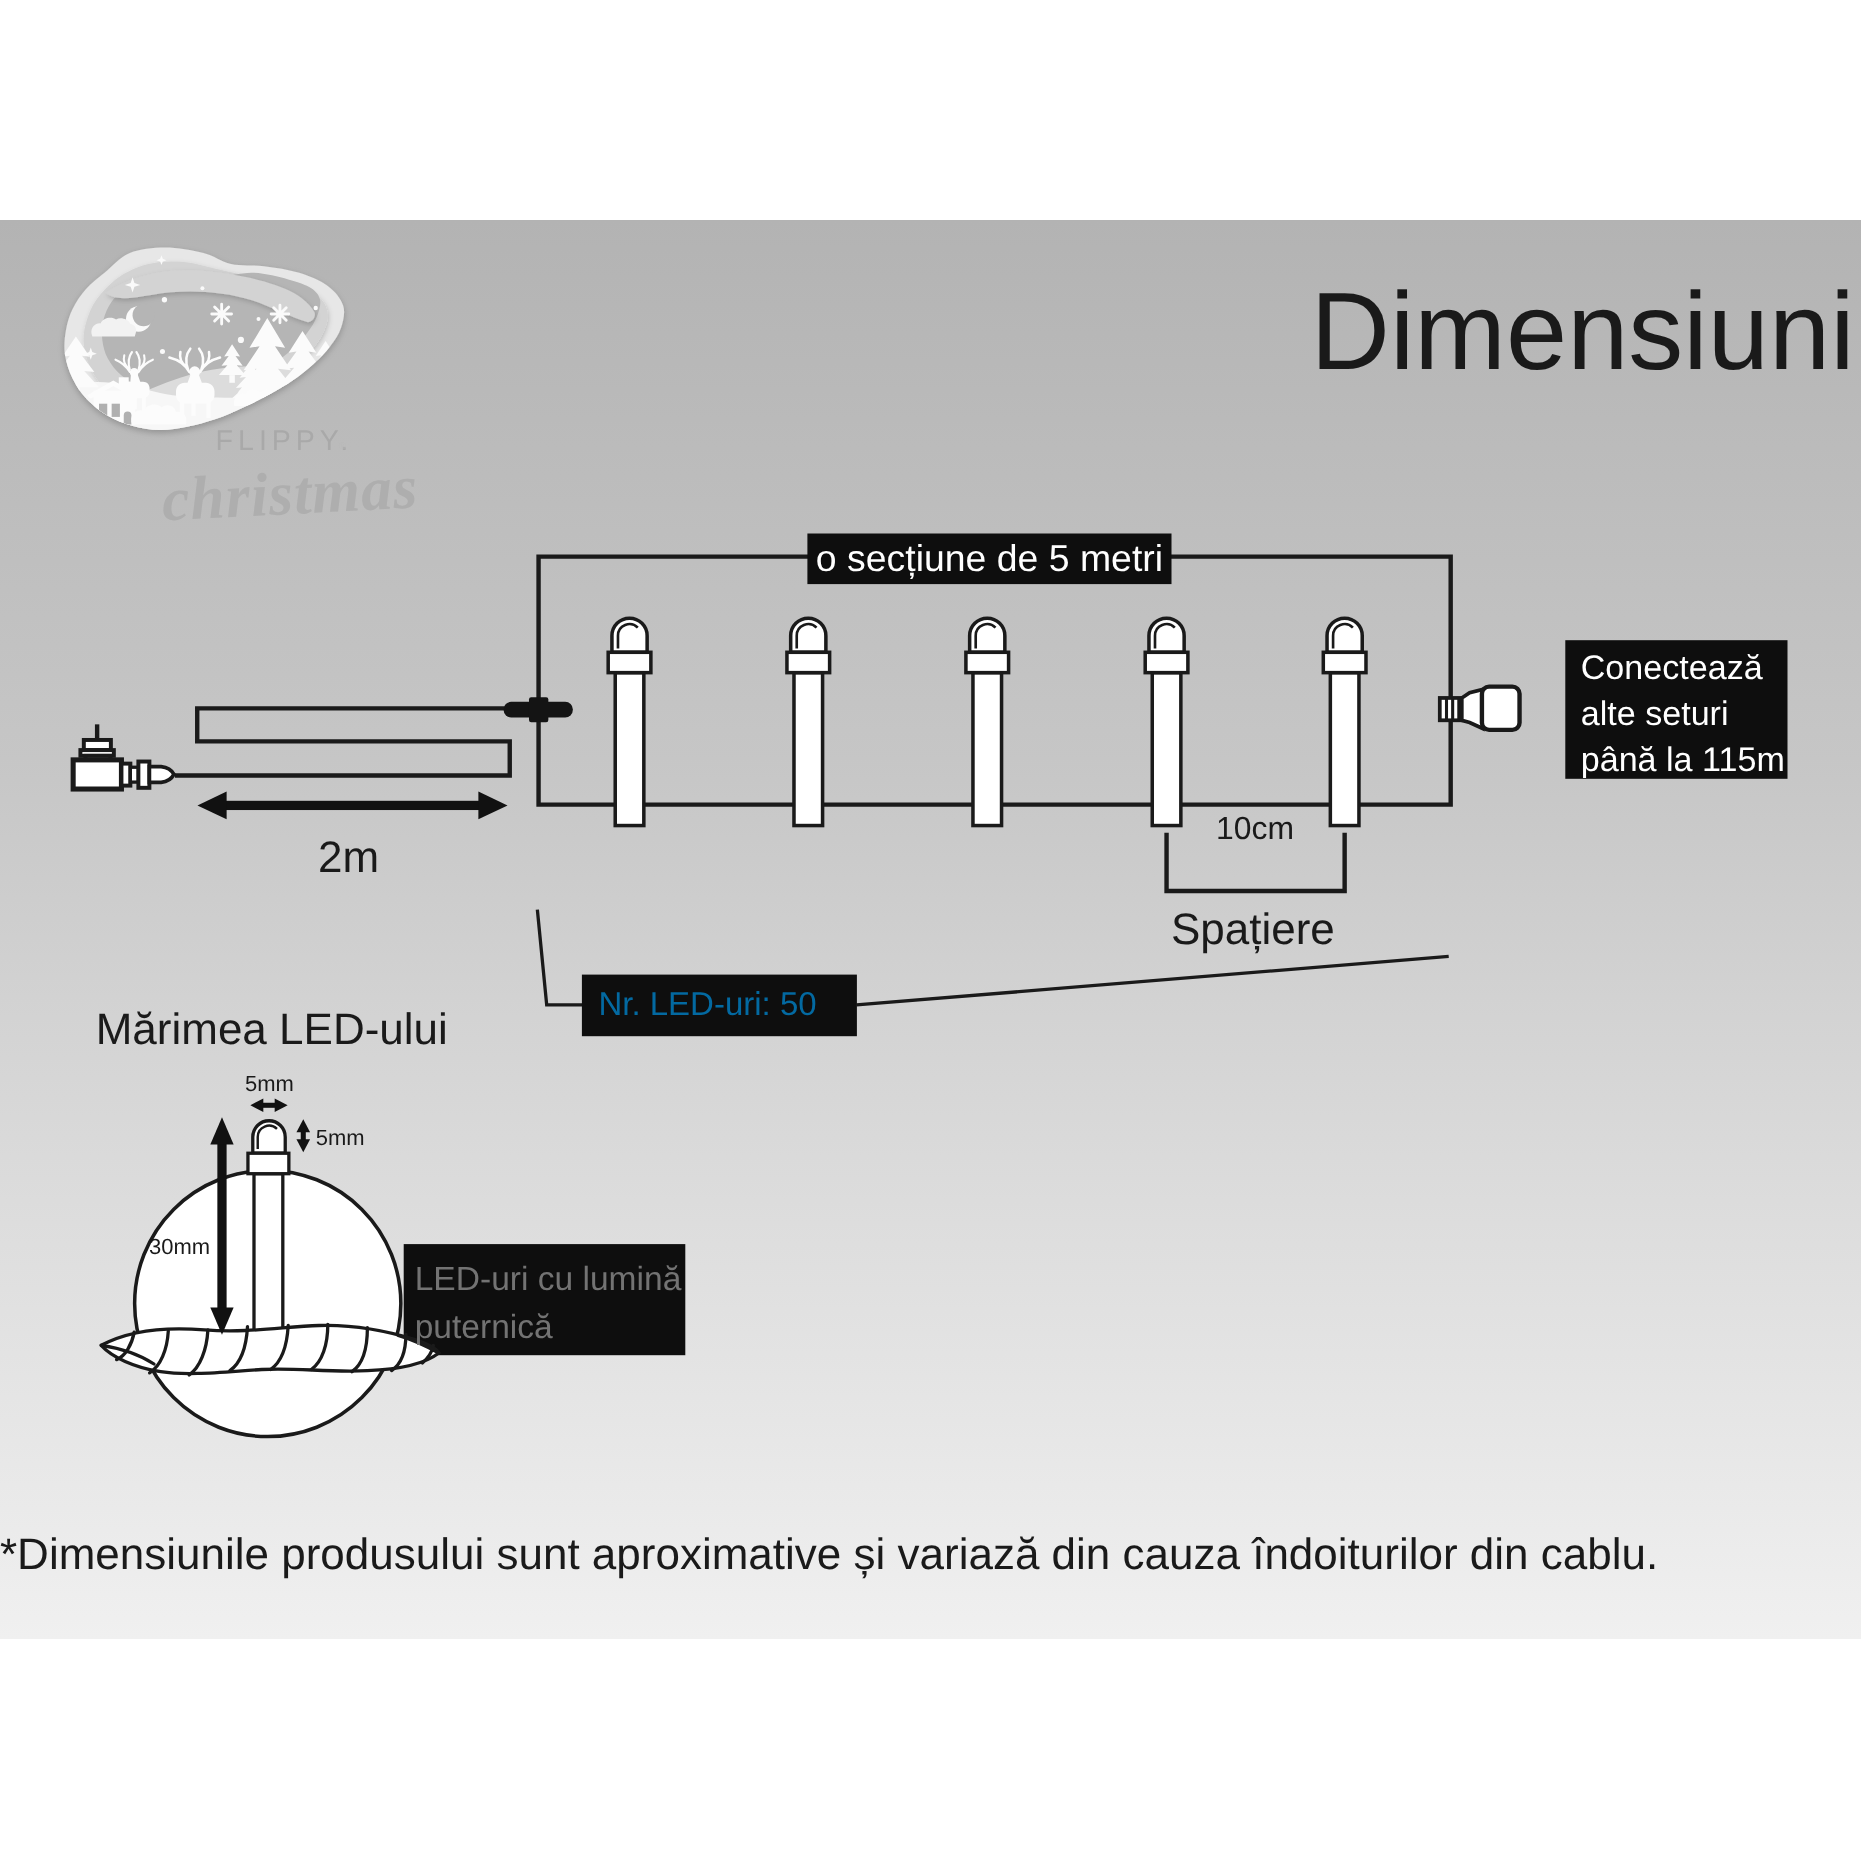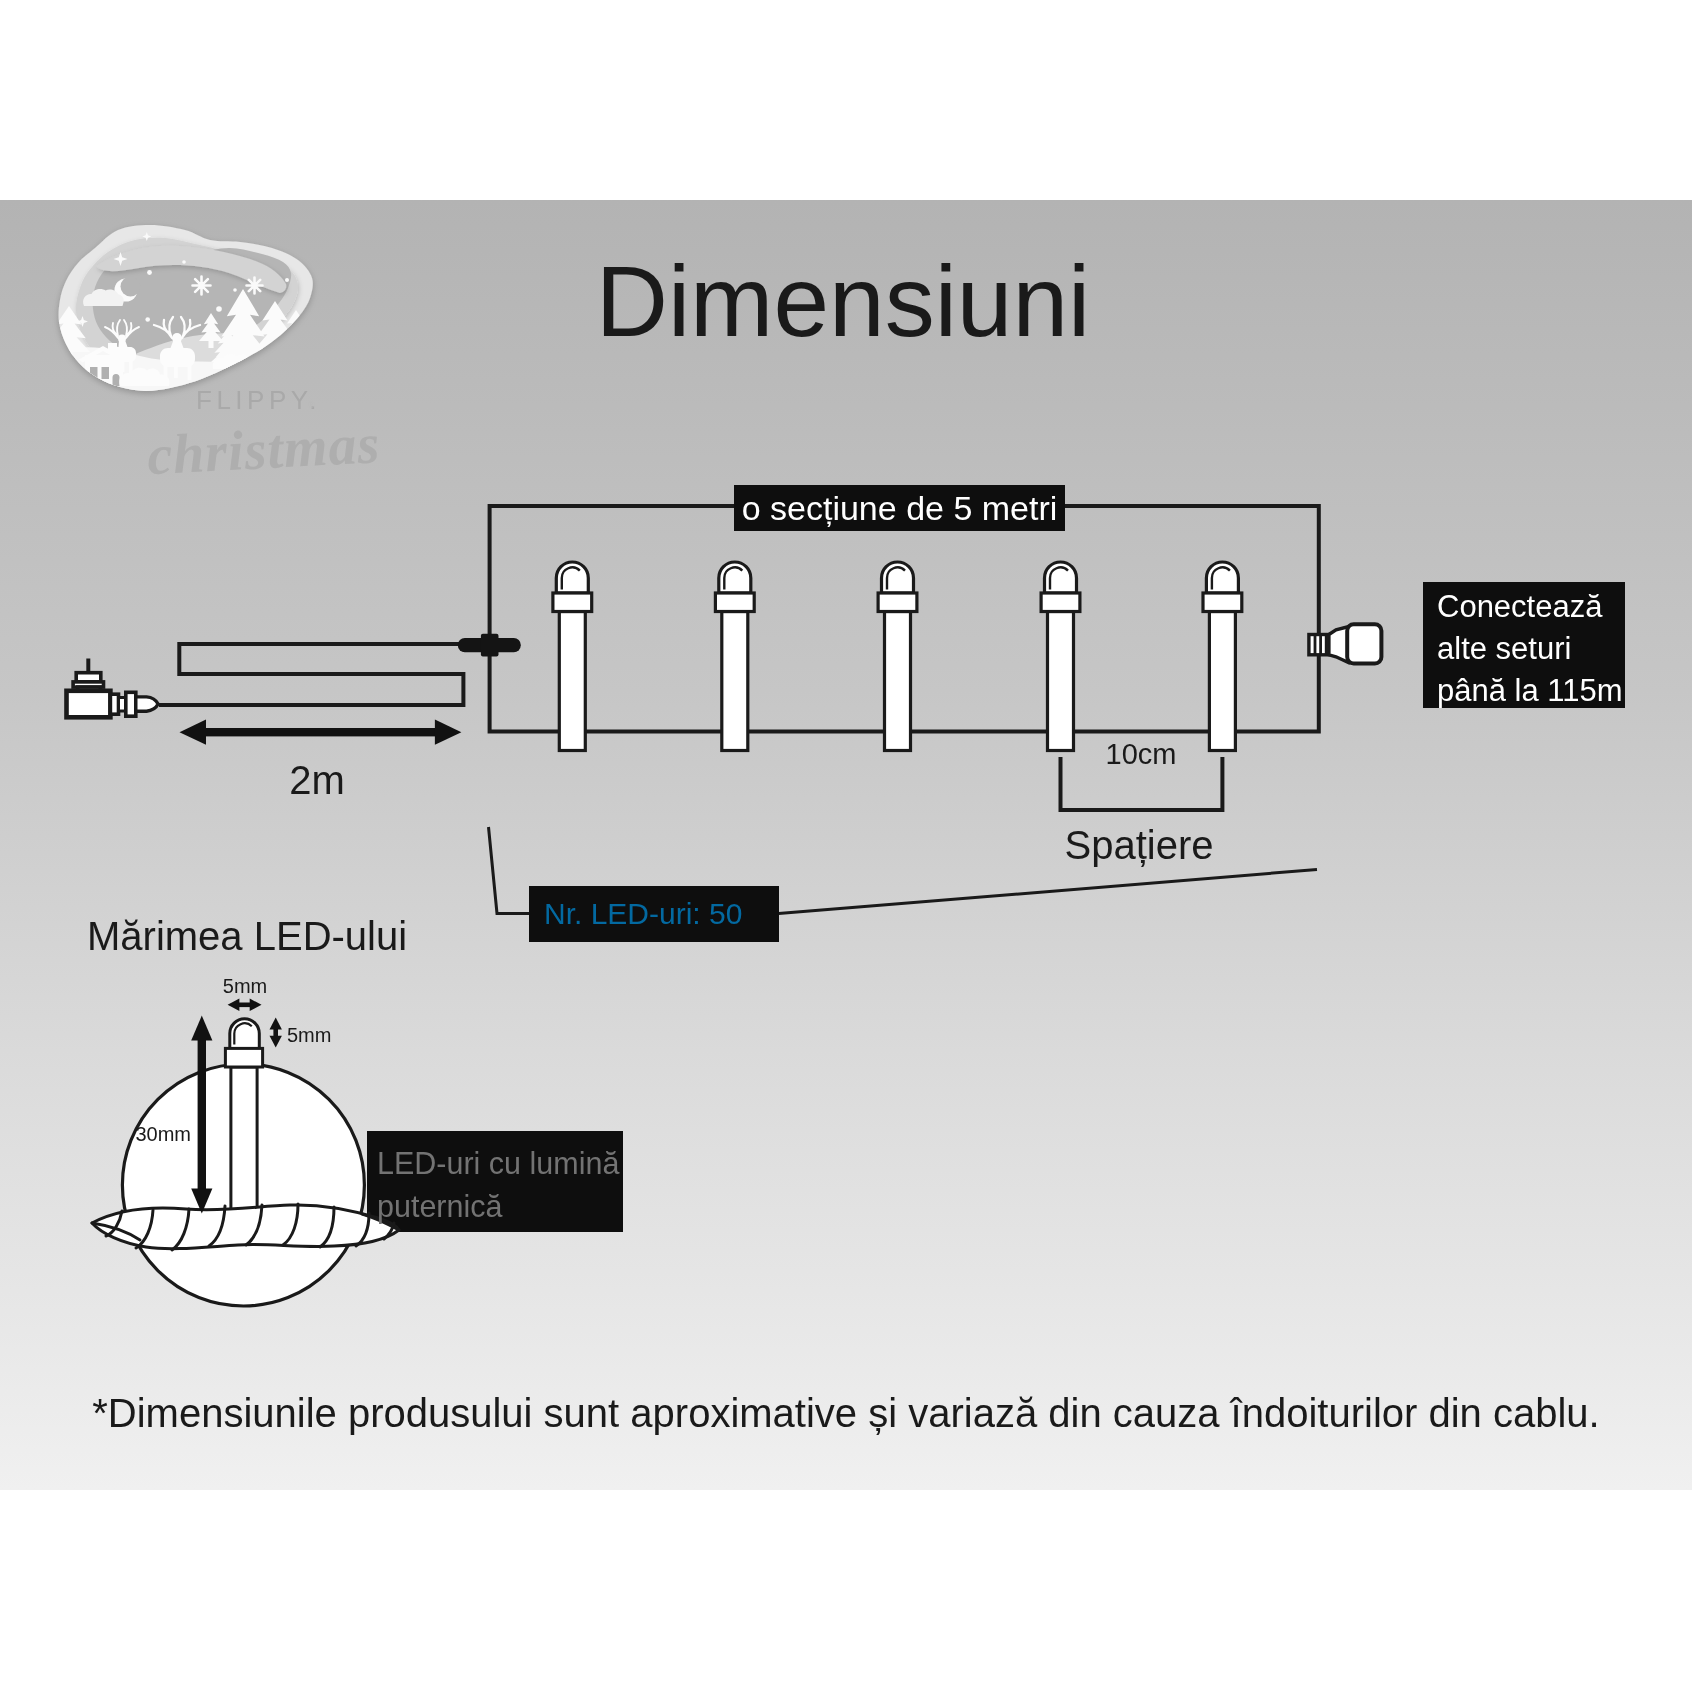--- a/index.html
+++ b/index.html
@@ -3,34 +3,34 @@
 <meta charset="utf-8">
 <style>
   html,body{margin:0;padding:0;background:#fff;}
   #stage{position:relative;width:1692px;height:1692px;background:#ffffff;overflow:hidden;
          font-family:"Liberation Sans", sans-serif;}
   #grayband{position:absolute;left:0;top:200px;width:1692px;height:1290px;
             background:linear-gradient(180deg,#b3b3b3 0%,#c6c6c6 38%,#dadada 66%,#f0f0f0 100%);}
   #artwork{position:absolute;left:0;top:0;width:1692px;height:1692px;}
   .txt{position:absolute;white-space:pre;color:#1a1a1a;}
   .multiline{white-space:pre-line;}
-  #title{left:0;top:251px;width:1686px;text-align:center;font-size:100px;line-height:100px;letter-spacing:0px;}
+  #title{left:0;top:251px;width:1686px;text-align:right;font-size:100px;line-height:100px;letter-spacing:0px;}
   #section-label{left:734px;top:485px;width:331px;height:54px;line-height:46px;text-align:center;
                  font-size:34px;color:#fff;}
   #connect-label{left:1437px;top:586px;font-size:31px;line-height:42px;color:#fff;}
   #led-count-label{left:544px;top:886px;width:250px;height:56px;line-height:56px;font-size:30px;color:#0369a1;}
   #lead-label{left:257px;top:760px;width:120px;text-align:center;font-size:40px;line-height:40px;}
   #spacing-value{left:1081px;top:740px;width:120px;text-align:center;font-size:29px;line-height:29px;}
   #spacing-label{left:1039px;top:825px;width:200px;text-align:center;font-size:40px;line-height:40px;}
   #detail-heading{left:87px;top:916px;font-size:40px;line-height:40px;}
   #width-label{left:185px;top:976px;width:120px;text-align:center;font-size:20px;line-height:20px;}
   #height-label{left:287px;top:1025px;font-size:20px;line-height:20px;}
   #length-label{left:81px;top:1124px;width:110px;text-align:right;font-size:20px;line-height:20px;}
   #callout-label{left:377px;top:1142px;font-size:30.5px;line-height:42.5px;color:#737373;}
-  #footnote{left:0;top:1393px;width:1692px;text-align:center;font-size:40px;line-height:40px;}
+  #footnote{left:0;top:1393px;width:1692px;font-size:40px;line-height:40px;}
   #brand-text{left:196px;top:387px;width:160px;font-size:26px;line-height:26px;color:#a9a9a9;
               letter-spacing:4.5px;}
   #brand-reg{position:absolute;left:308px;top:400px;font-size:9px;color:#b9b9b9;}
   #script-text{left:147px;top:421px;width:240px;font-size:56px;line-height:56px;color:#aeaeae;
                font-family:"Liberation Serif", serif;font-style:italic;font-weight:bold;letter-spacing:1px;
                transform:rotate(-3deg);}
 </style>
 </head>
 <body>
 

